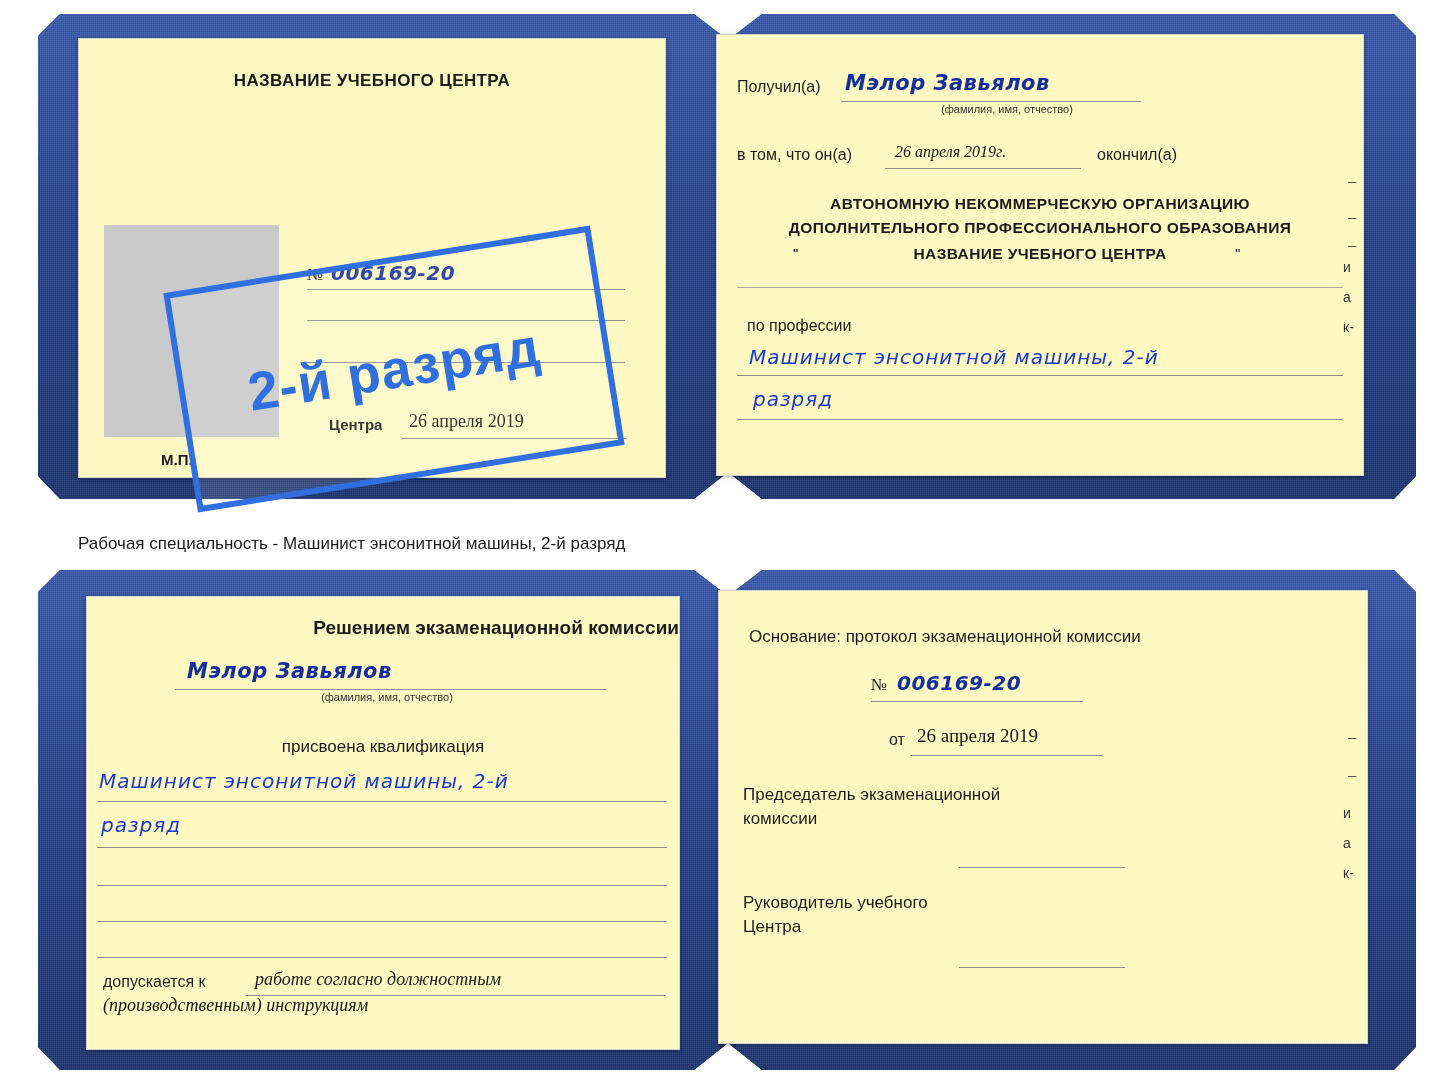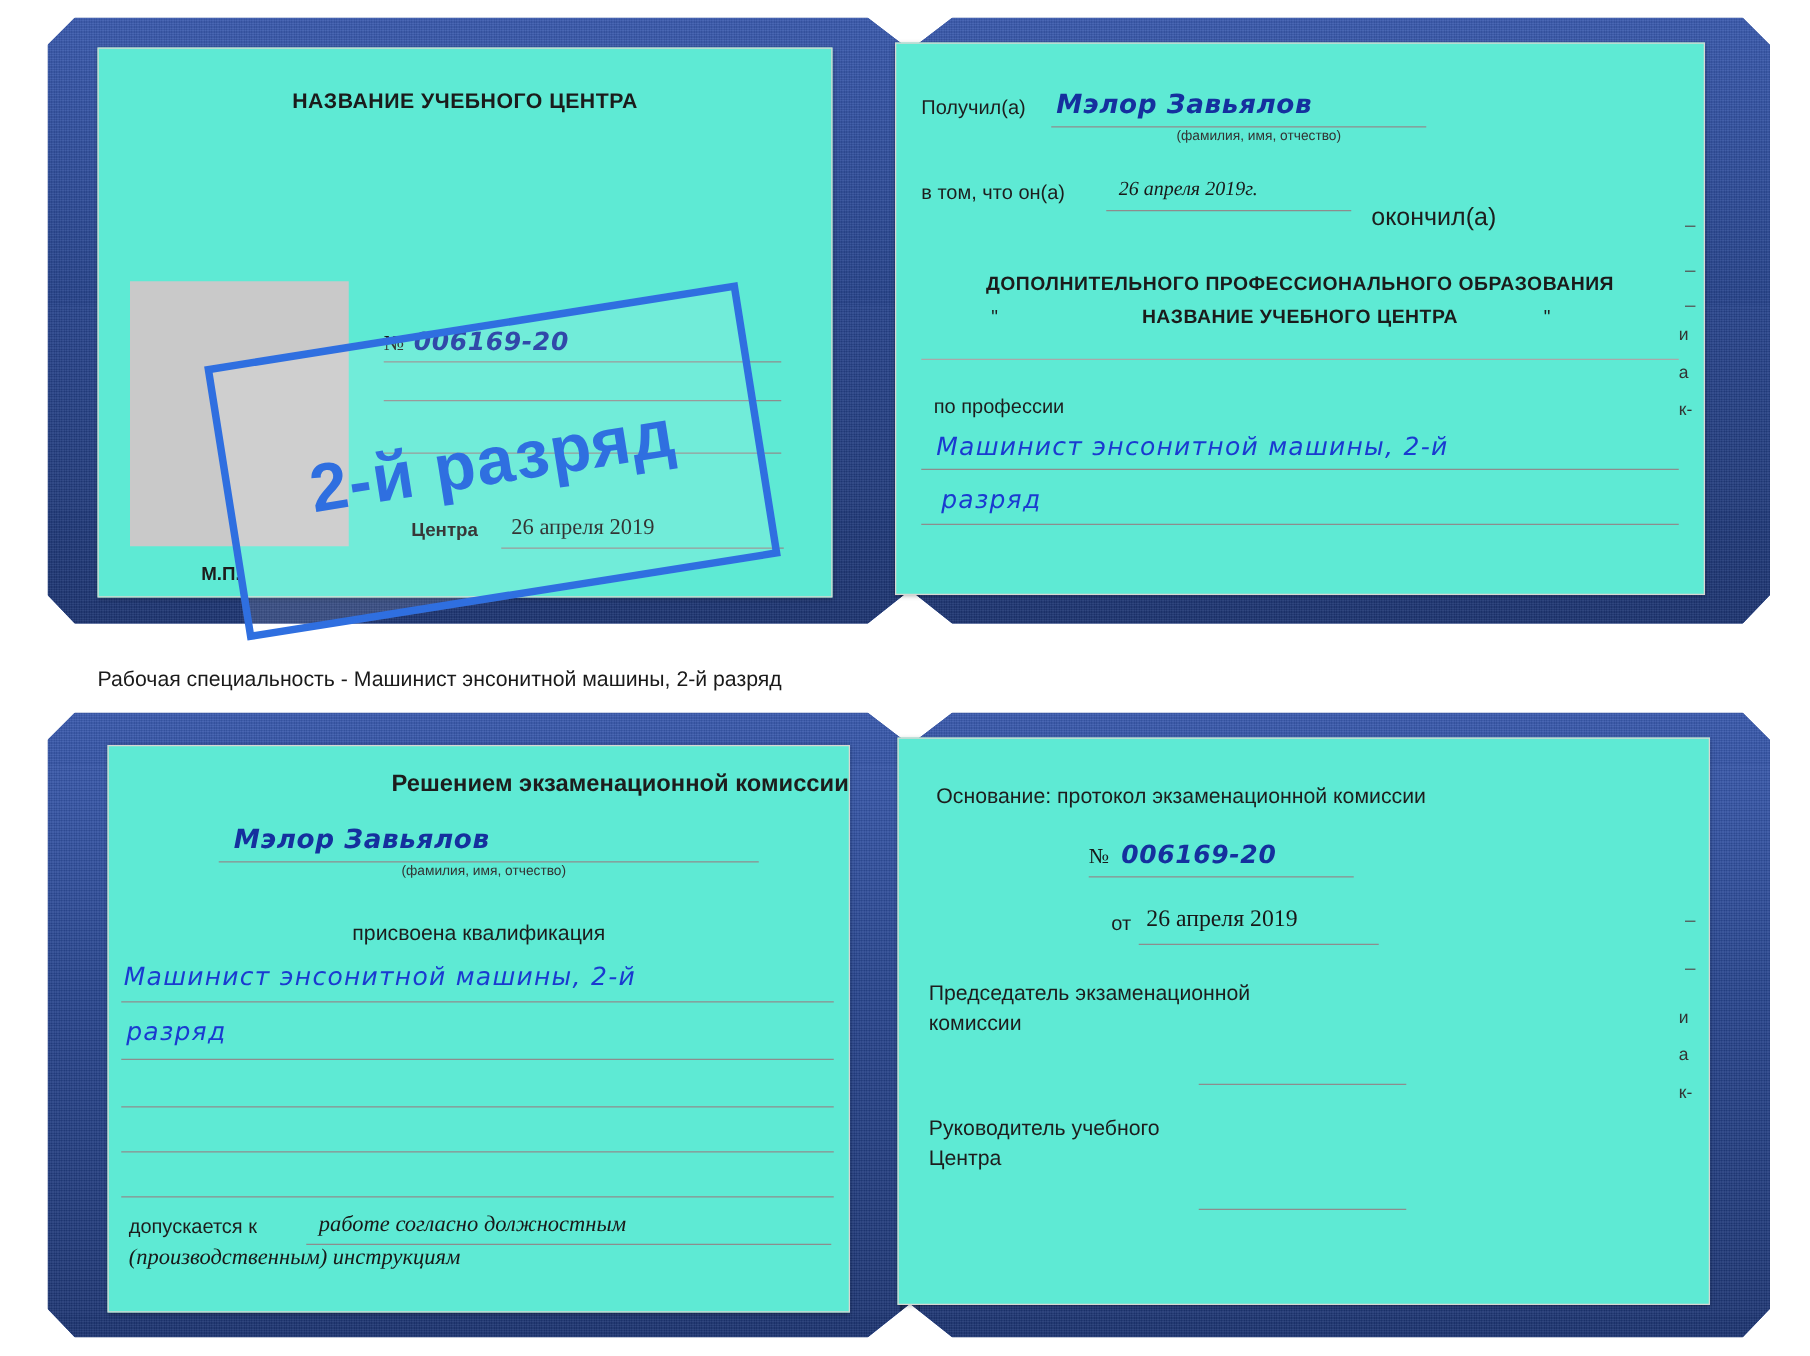--- a/index.html
+++ b/index.html
@@ -27,21 +27,21 @@
   }
   .booklet .spine {
     position: absolute;
     top: 0;
     bottom: 0;
     width: 16px;
     background: linear-gradient(90deg, rgba(0,0,0,0.35), rgba(0,0,0,0.05) 40%, rgba(255,255,255,0.10) 55%, rgba(0,0,0,0.3));
   }
   .page {
     position: absolute;
-    background: #5eead4;
+    background: #fef9c3;
     box-shadow: 0 1px 4px rgba(0,0,0,0.35);
     border: 1px solid #d7d7d2;
     overflow: hidden;
   }
   .page-inner {
     position: absolute;
     inset: 0;
   }
 
   
@@ -162,23 +162,24 @@
       <span class="lbl" style="position:absolute; left:0; top:7px; font-size:16px;">Получил(а)</span>
       <span class="hand-b" style="position:absolute; left:108px; top:0; font-size:21px;">Мэлор Завьялов</span>
       <div class="rule" style="left:104px; top:30px; width:300px;"></div>
       <div class="small-note" style="position:absolute; left:140px; top:32px; width:260px;">(фамилия, имя, отчество)</div>
     </div>
 
     <div style="position:absolute; left:20px; top:105px; width:600px; height:34px;">
       <span class="lbl" style="position:absolute; left:0; top:6px; font-size:16px;">в том, что он(а)</span>
       <span class="typed" style="position:absolute; left:158px; top:3px; font-size:16px; font-style:italic;">26 апреля 2019г.</span>
       <div class="rule" style="left:148px; top:28px; width:196px;"></div>
-      <span class="lbl" style="position:absolute; left:360px; top:23px; font-size:20px;">окончил(а)</span>
-    </div>
-
+      <span class="lbl" style="position:absolute; left:360px; top:6px; font-size:16px;">окончил(а)</span>
+    </div>
+
+    <div class="ttl" style="position:absolute; left:20px; top:160px; width:606px; font-size:15.5px;">АВТОНОМНУЮ НЕКОММЕРЧЕСКУЮ ОРГАНИЗАЦИЮ</div>
     <div class="ttl" style="position:absolute; left:20px; top:184px; width:606px; font-size:15.5px;">ДОПОЛНИТЕЛЬНОГО ПРОФЕССИОНАЛЬНОГО ОБРАЗОВАНИЯ</div>
     <div style="position:absolute; left:20px; top:210px; width:606px; height:26px;">
       <span class="lbl" style="position:absolute; left:56px; top:0; font-size:15px;">"</span>
       <span class="ttl" style="position:absolute; left:0; top:0; width:606px; font-size:15.5px;">НАЗВАНИЕ УЧЕБНОГО ЦЕНТРА</span>
       <span class="lbl" style="position:absolute; left:498px; top:0; font-size:15px;">"</span>
     </div>
     <div class="rule thin" style="position:absolute; left:20px; top:252px; width:606px;"></div>
 
     <div class="lbl" style="position:absolute; left:30px; top:282px; font-size:16px;">по профессии</div>
 

